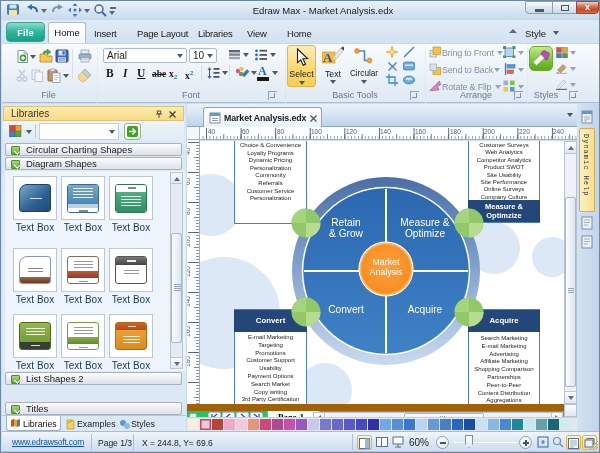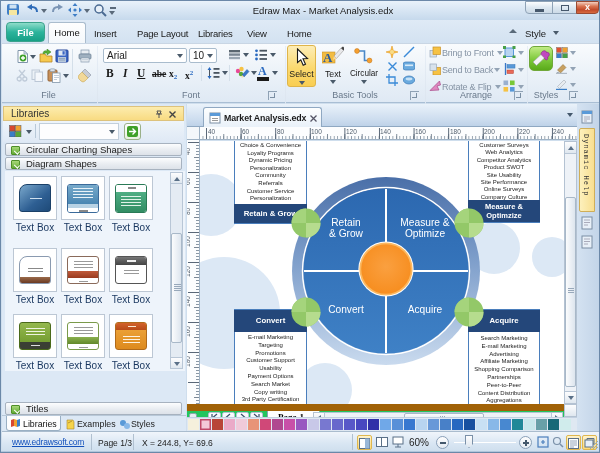--- a/index.html
+++ b/index.html
@@ -446,20 +446,21 @@
           </div>
       <div class="a" style="left:0px;bottom:0px;width:11px;height:11px;background:linear-gradient(#fdfdfe,#dfe7ef);border-top:1px solid #b8c6d6">
             <div class="car" style="left:2.5px;top:4px;border-top-color:#5a7088"></div>
           </div>
       <div class="a" style="left:0px;top:60px;width:11px;height:110px;background:linear-gradient(90deg,#fbfcfd,#dde5ee);border:1px solid #a8b8c8;border-radius:2px">
         <div class="a" style="left:2px;top:50px;width:7px;height:1px;background:#98a8ba;box-shadow:0 2px 0 #98a8ba,0 4px 0 #98a8ba,0 6px 0 #98a8ba"></div>
       </div>
     </div>
   </div>
 
+  <div class="sechead" style="top:268px">List Shapes 2<div class="secico"></div></div>
   <div class="sechead" style="top:298px">Titles<div class="secico"></div></div>
 
   <div class="a" style="left:0px;top:311px;width:184px;height:16px;border-top:1px solid #b8c8d8">
     <div class="a" style="left:4px;top:0px;width:55px;height:15px;background:#fdfdfe;border:1px solid #9ab0c4;border-top:none;border-radius:0 0 3px 3px">
       <svg class="a" style="left:3px;top:2px" width="11" height="11">
             <path d="M1 9 L1 2 L4 1 L4 8 Z" fill="#d84830"></path>
             <path d="M4 8 L4 1 L7 2 L7 9 Z" fill="#f0a030"></path>
             <path d="M7 9 L7 2 L10 1 L10 8 Z" fill="#3a7ec8"></path>
           </svg>
       <div class="a" style="left:16px;top:3px;font-size:8.8px;color:#111">Libraries</div>
@@ -563,33 +564,33 @@
     <line x1="104" y1="130" x2="268" y2="130" stroke="#fff" stroke-width="2"></line>
     <circle cx="186" cy="128" r="27.6" fill="#ffffff"></circle>
         <circle cx="186" cy="128" r="26.6" fill="#fbb860"></circle>
     <circle cx="186" cy="128" r="24.8" fill="url(#orange)"></circle>
   </svg>
 
   <div class="a" style="left:116px;top:76px;width:60px;text-align:center;font-size:10.2px;line-height:11px;color:#fff">Retain<br>&amp; Grow</div>
   <div class="a" style="left:192px;top:76px;width:66px;text-align:center;font-size:10.2px;line-height:11px;color:#fff">Measure &amp;<br>Optimize</div>
   <div class="a" style="left:116px;top:163px;width:60px;text-align:center;font-size:10.2px;color:#fff">Convert</div>
   <div class="a" style="left:195px;top:163px;width:60px;text-align:center;font-size:10.2px;color:#fff">Acquire</div>
+  <div class="a" style="left:156px;top:117px;width:60px;text-align:center;font-size:8.8px;line-height:9.7px;color:#fff">Market<br>Analysis</div>
 
   <div class="a" style="left:34px;top:0;width:73px;height:83px;border:1px solid #4a7ebc;border-top:none;background:#fff">
     <div class="a" style="left:0;top:0;width:100%;font-size:6px;line-height:7.6px;color:#222;text-align:center;padding-top:1px">
       <div class="item">Choice &amp; Convenience</div>
           <div class="item">Loyalty Programs</div>
           <div class="item">Dynamic Pricing</div>
           <div class="item">Personalization</div>
           <div class="item">Community</div>
           <div class="item">Referrals</div>
           <div class="item">Customer Service</div>
           <div class="item">Personalization</div>
     </div>
-    <div class="a" style="left:-1px;right:-1px;bottom:0;height:19px;background:#24477a;color:#fff;font-size:7.8px;font-weight:bold;text-align:center;line-height:19px">Retain &amp; Grow</div>
   </div>
   <div class="a" style="left:268px;top:0;width:72px;height:82px;border:1px solid #4a7ebc;border-top:none;background:#fff">
     <div class="a" style="left:0;top:0;width:100%;font-size:6px;line-height:7.4px;color:#222;text-align:center;padding-top:1px">
       <div class="item">Customer Surveys</div>
           <div class="item">Web Analytics</div>
           <div class="item">Competitor Analytics</div>
           <div class="item">Product SWOT</div>
           <div class="item">Site Usability</div>
           <div class="item">Site Performance</div>
           <div class="item">Online Surveys</div>

